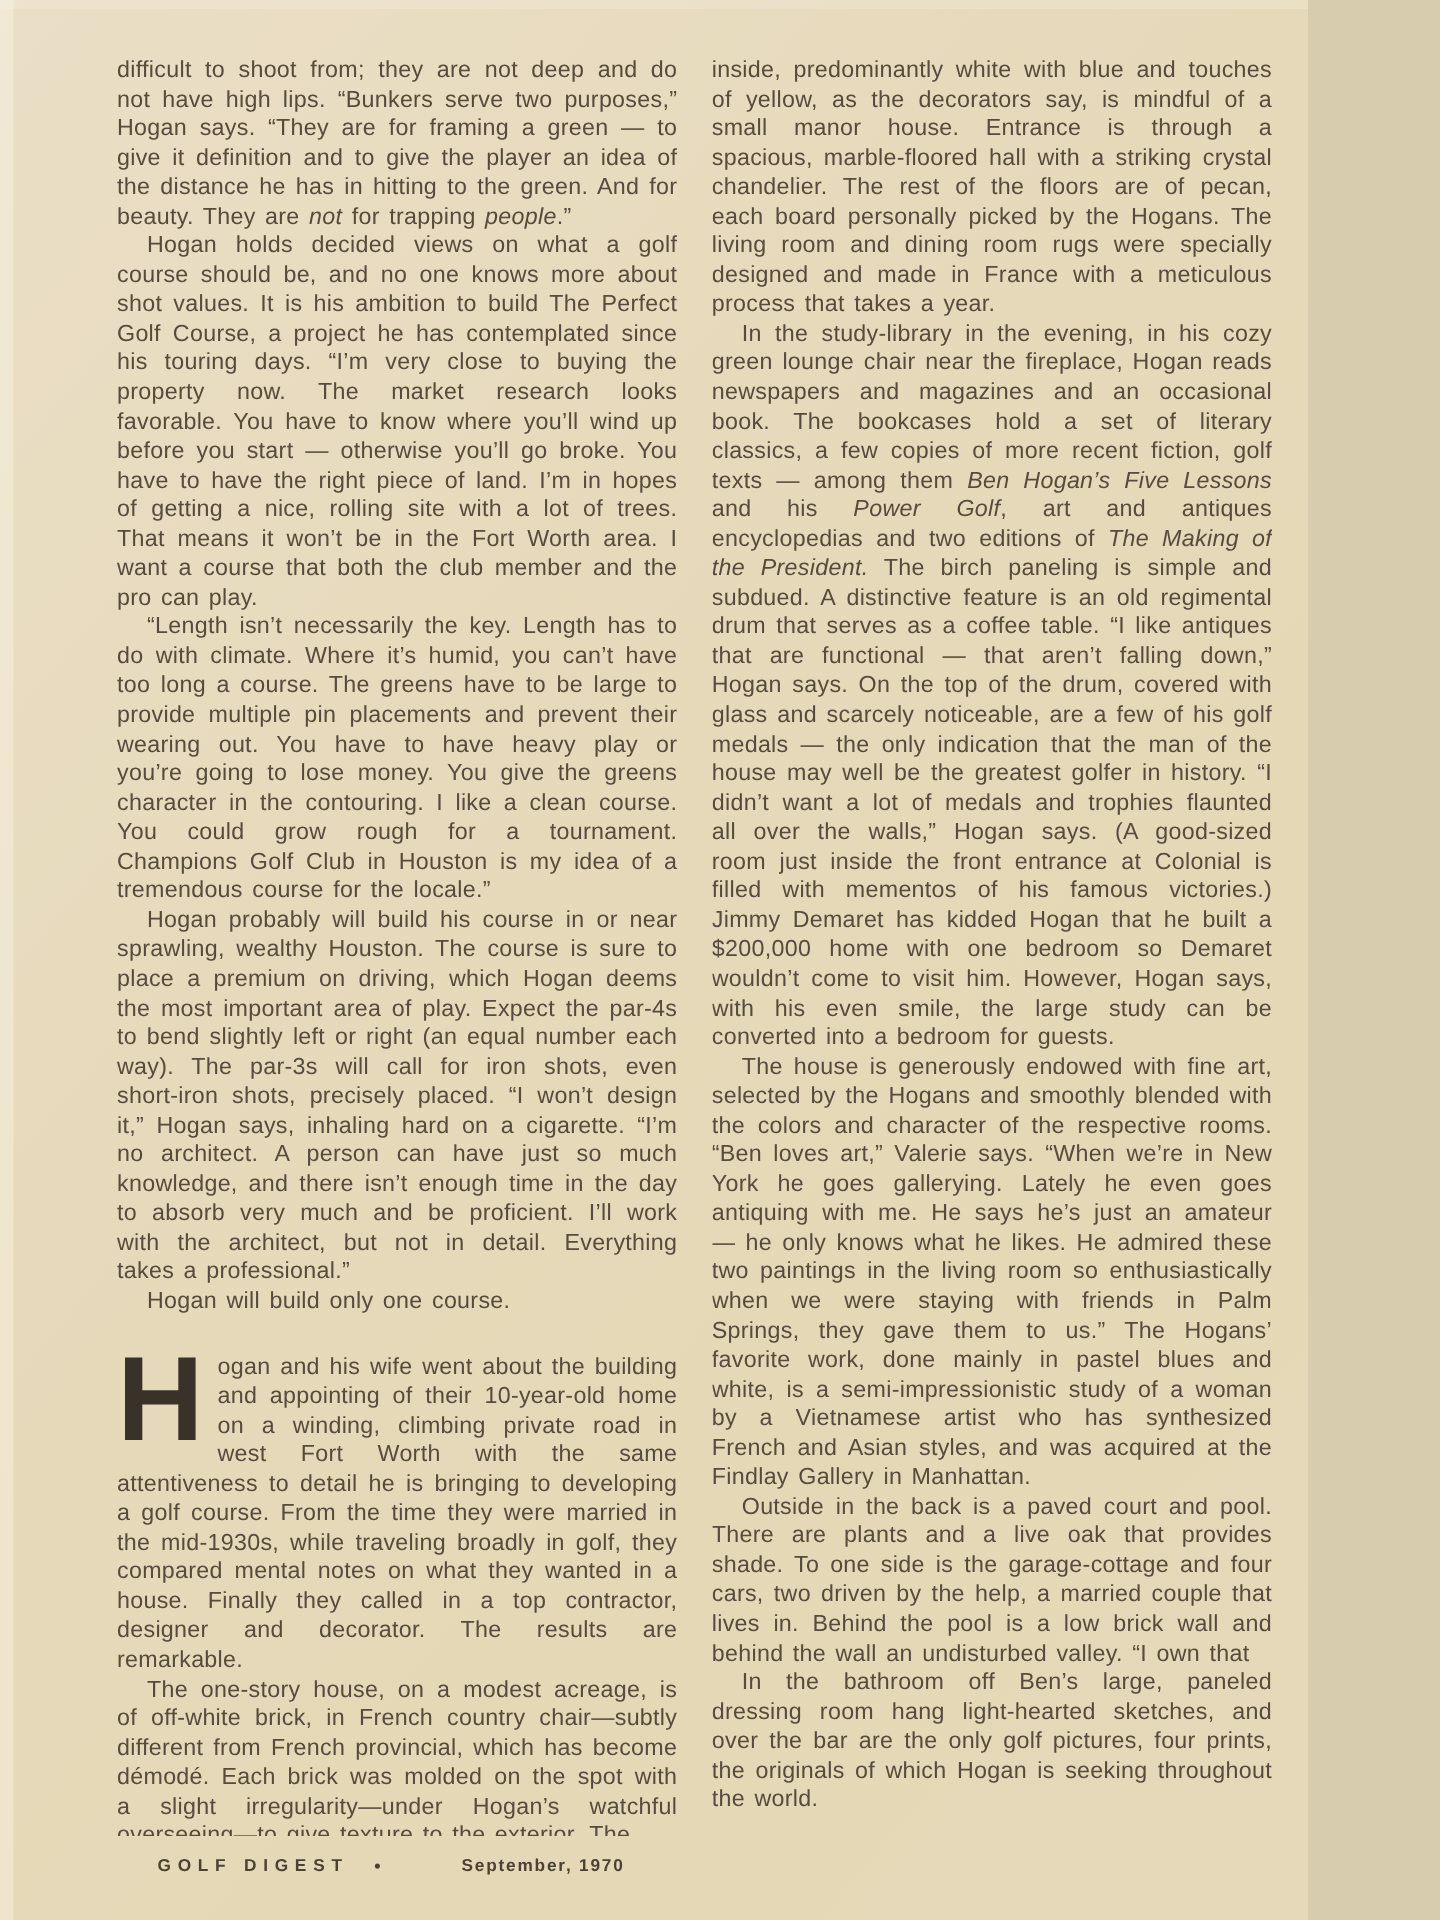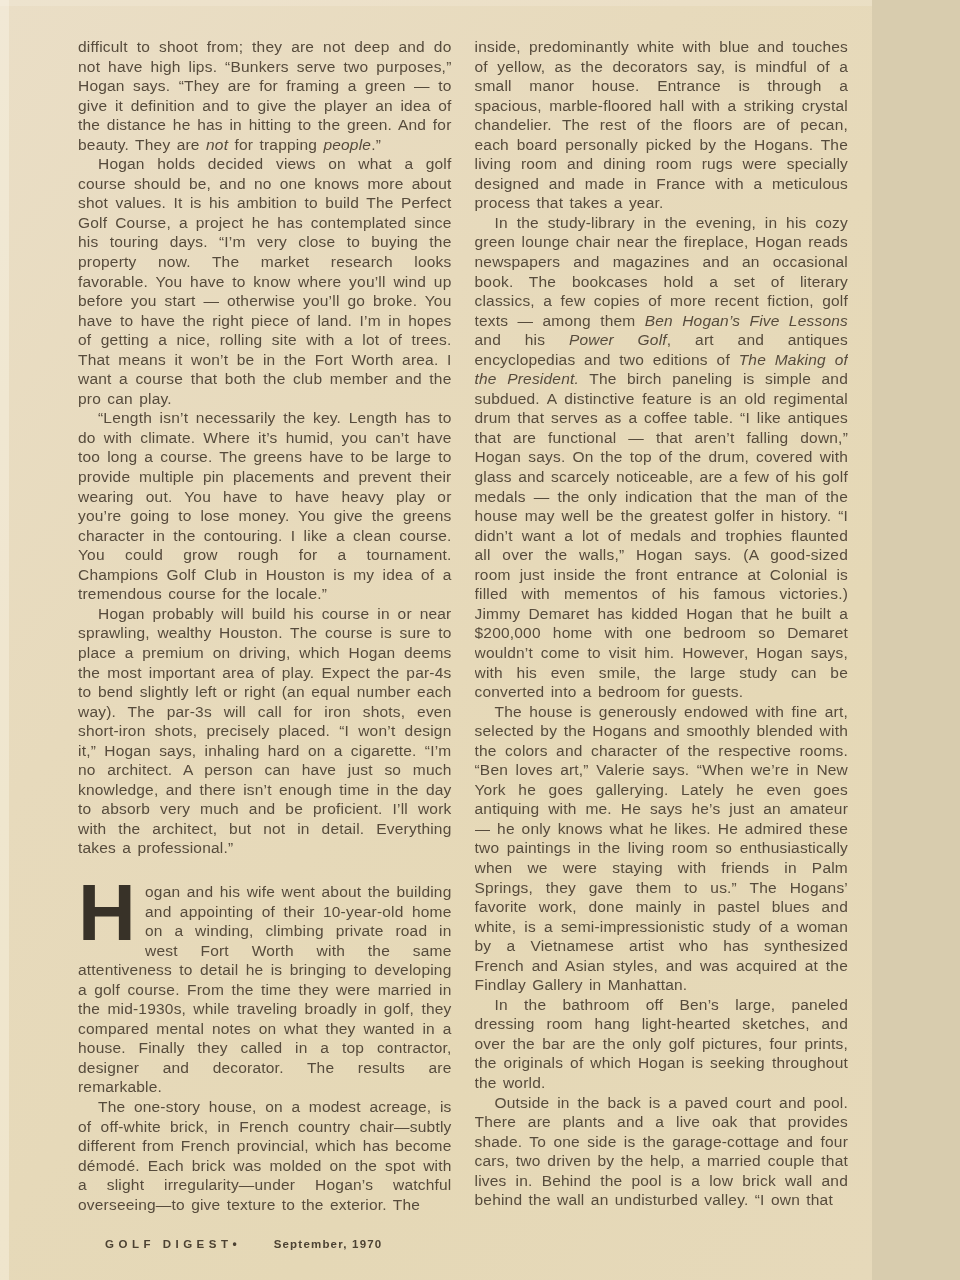--- a/index.html
+++ b/index.html
@@ -65,21 +65,21 @@
     margin: 2px 9px 0 0;
     text-indent: 0;
     overflow: visible;
   }
   .footer {
     position: absolute;
     left: 105px;
     bottom: 29px;
     display: flex;
     align-items: center;
-    gap: 0;
+    gap: 17px;
     color: #4c4233;
     font-size: 11.5px;
     font-weight: 700;
   }
   .footer .magazine { letter-spacing: 4.5px; }
   .footer .bullet { font-size: 12px; letter-spacing: 0; }
   .footer .issue { letter-spacing: 1.2px; margin-left: 37px; }
 </style>
 </head>
 <body>
@@ -87,29 +87,30 @@
 <div class="page">
   <div class="page-edge-left"></div>
   <div class="page-edge-top"></div>
 
   <div class="columns">
     <div class="col" id="col-left">
         <p class="para"><span>difficult to shoot from; they are not deep and do not have high lips. “Bunkers serve two purposes,” Hogan says. “They are for framing a green — to give it definition and to give the player an idea of the distance he has in hitting to the green. And for beauty. They are </span><em>not</em><span> for trapping </span><em>people</em><span>.”</span></p>
         <p class="para indent"><span>Hogan holds decided views on what a golf course should be, and no one knows more about shot values. It is his ambition to build The Perfect Golf Course, a project he has contemplated since his touring days. “I’m very close to buying the property now. The market research looks favorable. You have to know where you’ll wind up before you start — otherwise you’ll go broke. You have to have the right piece of land. I’m in hopes of getting a nice, rolling site with a lot of trees. That means it won’t be in the Fort Worth area. I want a course that both the club member and the pro can play.</span></p>
         <p class="para indent"><span>“Length isn’t necessarily the key. Length has to do with climate. Where it’s humid, you can’t have too long a course. The greens have to be large to provide multiple pin placements and prevent their wearing out. You have to have heavy play or you’re going to lose money. You give the greens character in the contouring. I like a clean course. You could grow rough for a tournament. Champions Golf Club in Houston is my idea of a tremendous course for the locale.”</span></p>
         <p class="para indent"><span>Hogan probably will build his course in or near sprawling, wealthy Houston. The course is sure to place a premium on driving, which Hogan deems the most important area of play. Expect the par-4s to bend slightly left or right (an equal number each way). The par-3s will call for iron shots, even short-iron shots, precisely placed. “I won’t design it,” Hogan says, inhaling hard on a cigarette. “I’m no architect. A person can have just so much knowledge, and there isn’t enough time in the day to absorb very much and be proficient. I’ll work with the architect, but not in detail. Everything takes a professional.”</span></p>
+        <p class="para indent"><span>Hogan will build only one course.</span></p>
         <p class="para space-before"><span class="dropcap">H</span><span>ogan and his wife went about the building and appointing of their 10-year-old home on a winding, climbing private road in west Fort Worth with the same attentiveness to detail he is bringing to developing a golf course. From the time they were married in the mid-1930s, while traveling broadly in golf, they compared mental notes on what they wanted in a house. Finally they called in a top contractor, designer and decorator. The results are remarkable.</span></p>
         <p class="para indent"><span>The one-story house, on a modest acreage, is of off-white brick, in French country chair—subtly different from French provincial, which has become démodé. Each brick was molded on the spot with a slight irregularity—under Hogan’s watchful overseeing—to give texture to the exterior. The</span></p>
       </div>
     <div class="col" id="col-right">
         <p class="para"><span>inside, predominantly white with blue and touches of yellow, as the decorators say, is mindful of a small manor house. Entrance is through a spacious, marble-floored hall with a striking crystal chandelier. The rest of the floors are of pecan, each board personally picked by the Hogans. The living room and dining room rugs were specially designed and made in France with a meticulous process that takes a year.</span></p>
         <p class="para indent"><span>In the study-library in the evening, in his cozy green lounge chair near the fireplace, Hogan reads newspapers and magazines and an occasional book. The bookcases hold a set of literary classics, a few copies of more recent fiction, golf texts — among them </span><em>Ben Hogan’s Five Lessons</em><span> and his </span><em>Power Golf</em><span>, art and antiques encyclopedias and two editions of </span><em>The Making of the President.</em><span> The birch paneling is simple and subdued. A distinctive feature is an old regimental drum that serves as a coffee table. “I like antiques that are functional — that aren’t falling down,” Hogan says. On the top of the drum, covered with glass and scarcely noticeable, are a few of his golf medals — the only indication that the man of the house may well be the greatest golfer in history. “I didn’t want a lot of medals and trophies flaunted all over the walls,” Hogan says. (A good-sized room just inside the front entrance at Colonial is filled with mementos of his famous victories.) Jimmy Demaret has kidded Hogan that he built a $200,000 home with one bedroom so Demaret wouldn’t come to visit him. However, Hogan says, with his even smile, the large study can be converted into a bedroom for guests.</span></p>
         <p class="para indent"><span>The house is generously endowed with fine art, selected by the Hogans and smoothly blended with the colors and character of the respective rooms. “Ben loves art,” Valerie says. “When we’re in New York he goes gallerying. Lately he even goes antiquing with me. He says he’s just an amateur — he only knows what he likes. He admired these two paintings in the living room so enthusiastically when we were staying with friends in Palm Springs, they gave them to us.” The Hogans’ favorite work, done mainly in pastel blues and white, is a semi-impressionistic study of a woman by a Vietnamese artist who has synthesized French and Asian styles, and was acquired at the Findlay Gallery in Manhattan.</span></p>
+        <p class="para indent"><span>Outside in the back is a paved court and pool. There are plants and a live oak that provides shade. To one side is the garage-cottage and four cars, two driven by the help, a married couple that lives in. Behind the pool is a low brick wall and behind the wall an undisturbed valley. “I own that</span></p>
         <p class="para indent"><span>In the bathroom off Ben’s large, paneled dressing room hang light-hearted sketches, and over the bar are the only golf pictures, four prints, the originals of which Hogan is seeking throughout the world.</span></p>
-        <p class="para indent"><span>Outside in the back is a paved court and pool. There are plants and a live oak that provides shade. To one side is the garage-cottage and four cars, two driven by the help, a married couple that lives in. Behind the pool is a low brick wall and behind the wall an undisturbed valley. “I own that</span></p>
       </div>
   </div>
 
   <div class="footer">
     <span class="magazine">GOLF DIGEST</span>
     <span class="bullet">•</span>
     <span class="issue">September, 1970</span>
   </div>
 </div>
 

